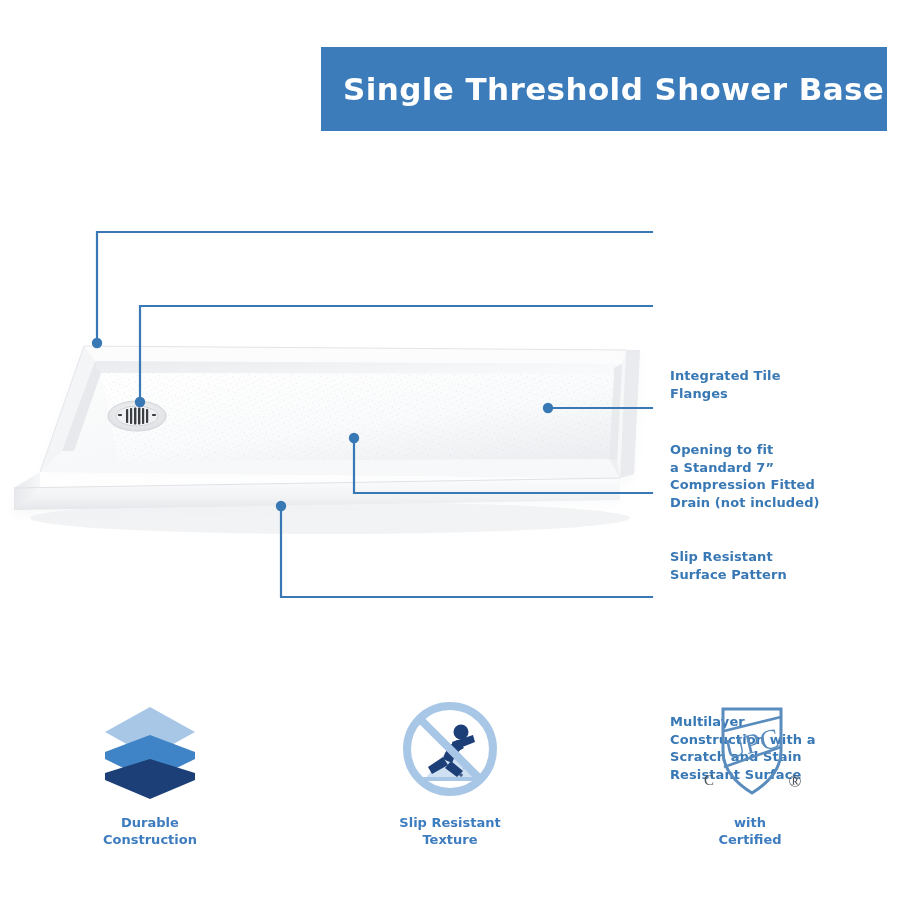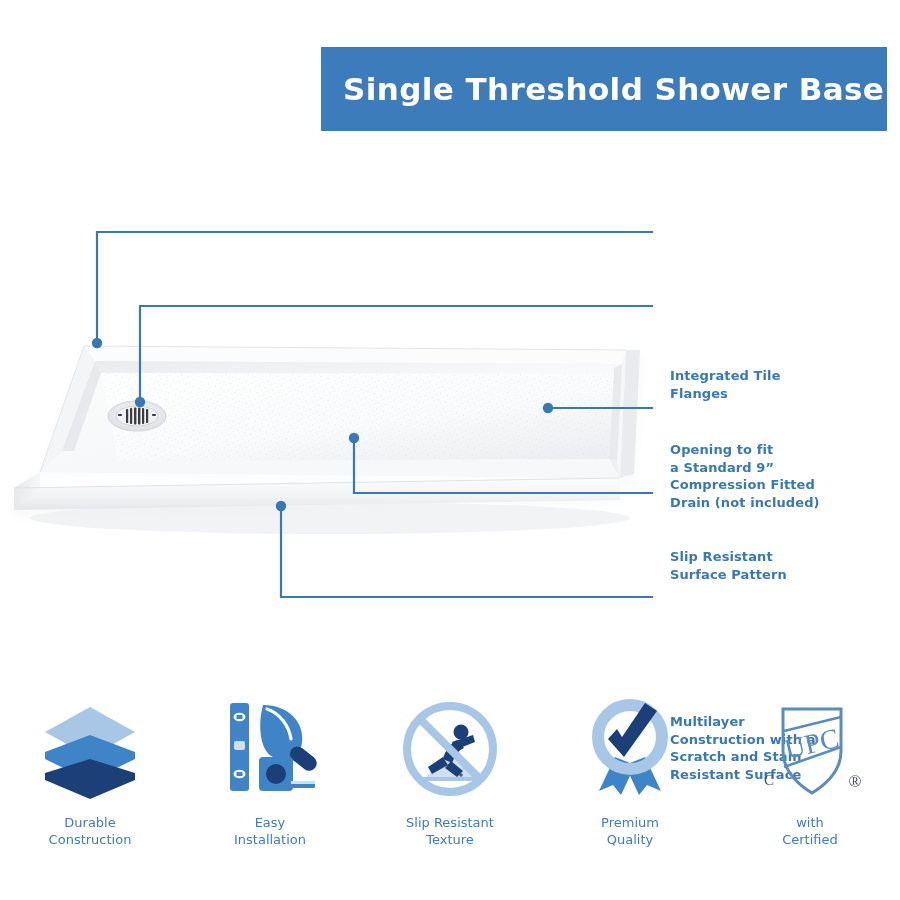--- a/index.html
+++ b/index.html
@@ -92,21 +92,21 @@
   .feature-icon {
     width: 110px;
     height: 108px;
     display: block;
   }
   .feature-label {
     margin-top: 11px;
     text-align: center;
     color: #3d7cbf;
     font-size: 13px;
-    font-weight: normal;
+    font-weight: bold;
     line-height: 1.32;
     font-family: "DejaVu Sans", "Liberation Sans", sans-serif;
     white-space: pre-line;
   }
 </style>
 </head>
 <body>
 
 <div id="page">
 
@@ -230,21 +230,21 @@
         <circle cx="140" cy="242" r="5.2"></circle>
         <circle cx="548" cy="248" r="5.2"></circle>
         <circle cx="354" cy="278" r="5.2"></circle>
         <circle cx="281" cy="346" r="5.2"></circle>
       </g>
     </svg>
 
     <div class="callout c1">Integrated Tile
 Flanges</div>
     <div class="callout c2">Opening to fit
-a Standard 9”
+a Standard 7”
 Compression Fitted
 Drain (not included)</div>
     <div class="callout c3">Slip Resistant
 Surface Pattern</div>
     <div class="callout c5">Multilayer
 Construction with a
 Scratch and Stain
 Resistant Surface</div>
   </div>
 
@@ -253,44 +253,20 @@
     <div class="feature">
       <svg class="feature-icon" viewBox="0 0 110 108">
         <polygon points="55,12 100,37 55,62 10,37" fill="#a8c6e6"></polygon>
         <polygon points="55,40 100,57 100,64 55,86 10,64 10,57" fill="#3f84c6"></polygon>
         <polygon points="55,64 100,78 100,85 55,104 10,85 10,78" fill="#1c3f77"></polygon>
       </svg>
       <div class="feature-label">Durable
 Construction</div>
     </div>
 
-    <div class="feature">
-      <svg class="feature-icon" viewBox="0 0 110 108">
-
-        <rect x="15" y="8" width="19" height="88" rx="3" fill="#3f84c6"></rect>
-        <ellipse cx="24.5" cy="22" rx="6" ry="4.2" fill="#ffffff"></ellipse>
-        <rect x="21.5" y="20" width="6" height="4" fill="#3f84c6"></rect>
-        <rect x="19" y="46" width="11" height="9" rx="2" fill="#cfe0f2"></rect>
-        <ellipse cx="24.5" cy="79" rx="6" ry="4.2" fill="#ffffff"></ellipse>
-        <rect x="21.5" y="77" width="6" height="4" fill="#3f84c6"></rect>
-
-        <path d="M 48 10 C 74 10 90 28 87 48 C 85 62 72 68 58 62 C 46 57 42 32 48 10 Z" fill="#3f84c6"></path>
-        <path d="M 52 14 C 64 18 74 30 76 44" stroke="#ffffff" stroke-width="3.2" fill="none" stroke-linecap="round"></path>
-
-        <rect x="73" y="56" width="30" height="15" rx="7.5" fill="#1c3f77" transform="rotate(38 88 64)"></rect>
-
-        <rect x="44" y="62" width="34" height="34" rx="4" fill="#3f84c6"></rect>
-        <circle cx="61" cy="79" r="10" fill="#1c3f77"></circle>
-
-        <rect x="76" y="86" width="24" height="7" rx="1.5" fill="#3f84c6"></rect>
-        <rect x="76" y="86" width="24" height="3" fill="#cfe0f2"></rect>
-      </svg>
-      <div class="feature-label">Easy
-Installation</div>
-    </div>
 
     <div class="feature">
       <svg class="feature-icon" viewBox="0 0 110 108">
         <circle cx="55" cy="54" r="43" fill="none" stroke="#a8c6e6" stroke-width="8"></circle>
 
         <path d="M 30 84 L 58 48 L 82 84 Z" fill="#cfe0f2"></path>
         <line x1="26" y1="84" x2="86" y2="84" stroke="#a8c6e6" stroke-width="4" stroke-linecap="round"></line>
 
         <g fill="#1c3f77">
           <circle cx="66" cy="37" r="7.5"></circle>
@@ -306,33 +282,20 @@
           <circle cx="66" cy="80" r="1.8"></circle>
         </g>
 
         <line x1="25" y1="24" x2="85" y2="84" stroke="#a8c6e6" stroke-width="8" stroke-linecap="round"></line>
       </svg>
       <div class="feature-label">Slip Resistant
 Texture</div>
     </div>
 
 
-    <div class="feature">
-      <svg class="feature-icon" viewBox="0 0 110 108">
-
-        <path d="M 40 62 L 24 96 L 38 90 L 46 100 L 60 70 Z" fill="#3f84c6"></path>
-        <path d="M 70 62 L 86 96 L 72 90 L 64 100 L 50 70 Z" fill="#3f84c6"></path>
-
-        <circle cx="55" cy="42" r="32" fill="none" stroke="#a8c6e6" stroke-width="12"></circle>
-
-        <path d="M 33 44 L 49 62 L 82 16 L 70 8 L 47 42 L 42 34 Z" fill="#1c3f77"></path>
-      </svg>
-      <div class="feature-label">Premium
-Quality</div>
-    </div>
 
     <div class="feature">
       <svg class="feature-icon" viewBox="0 0 110 108">
         <path d="M 28 14 L 86 14 L 86 56 C 86 76 70 90 57 98 C 44 90 28 76 28 56 Z" fill="none" stroke="#5a8cbe" stroke-width="3"></path>
         <line x1="29" y1="36" x2="86" y2="22" stroke="#5a8cbe" stroke-width="2.6"></line>
         <line x1="29" y1="72" x2="86" y2="52" stroke="#5a8cbe" stroke-width="2.6"></line>
         <text x="57" y="58" text-anchor="middle" font-family="Liberation Serif, serif" font-size="28" fill="#5a8cbe" transform="rotate(-13 57 50)">UPC</text>
         <text x="14" y="90" text-anchor="middle" font-family="Liberation Serif, serif" font-size="15" fill="#4a4f55">C</text>
         <text x="100" y="92" text-anchor="middle" font-family="Liberation Serif, serif" font-size="17" fill="#4a4f55">®</text>
       </svg>

